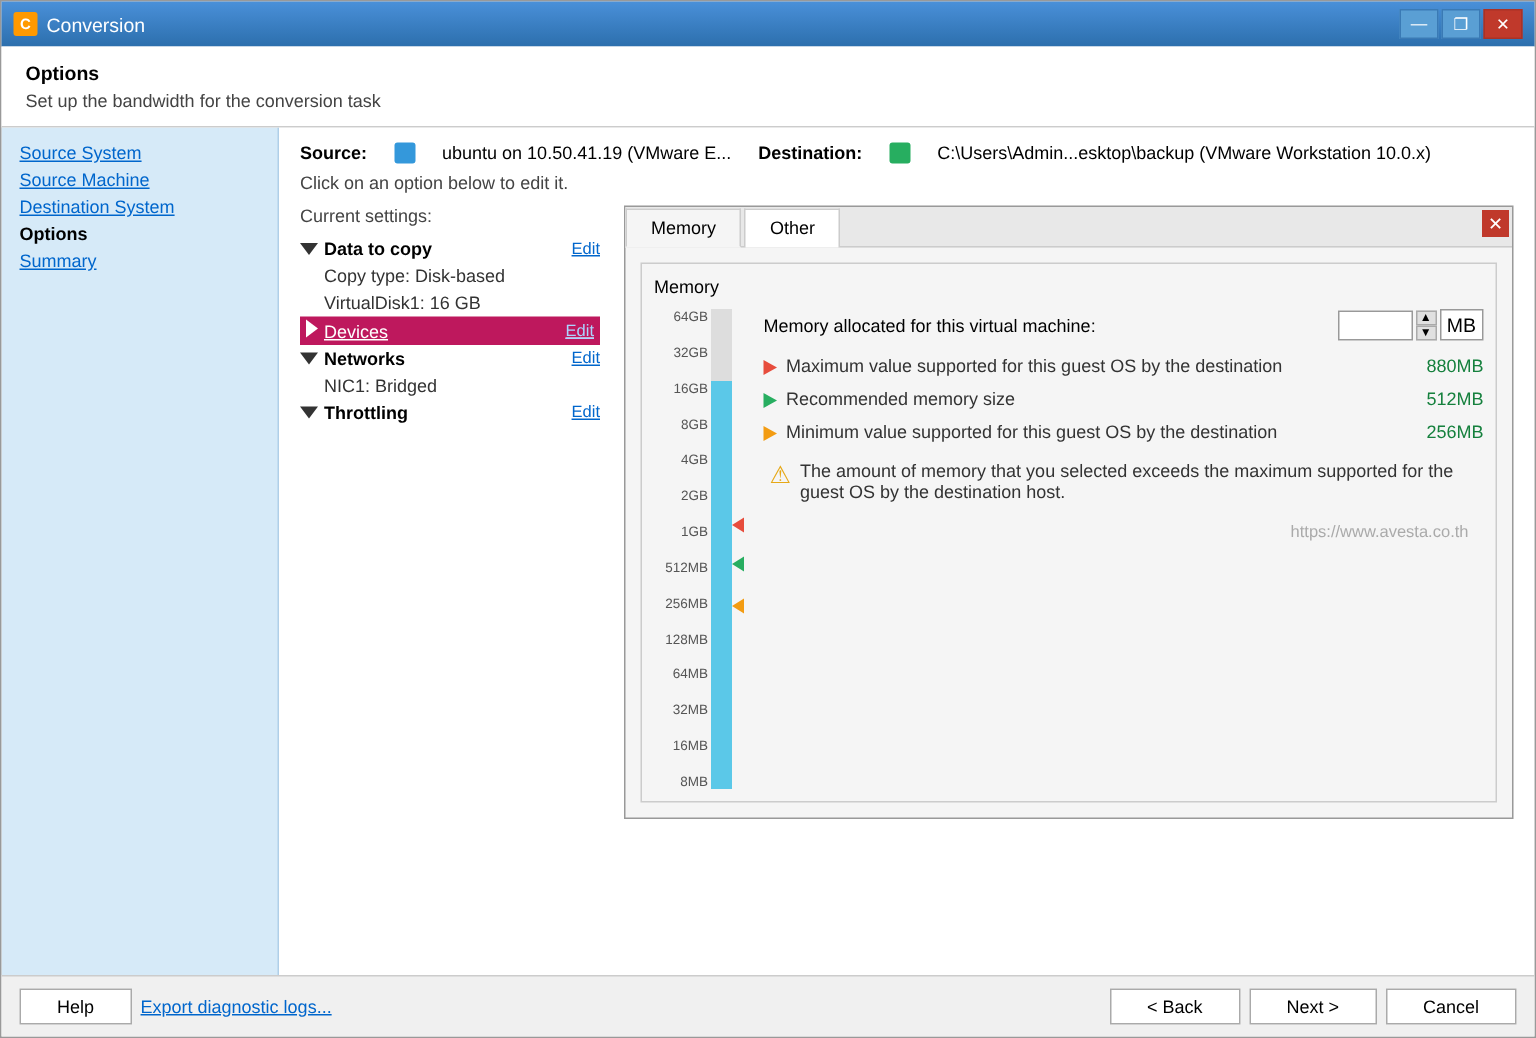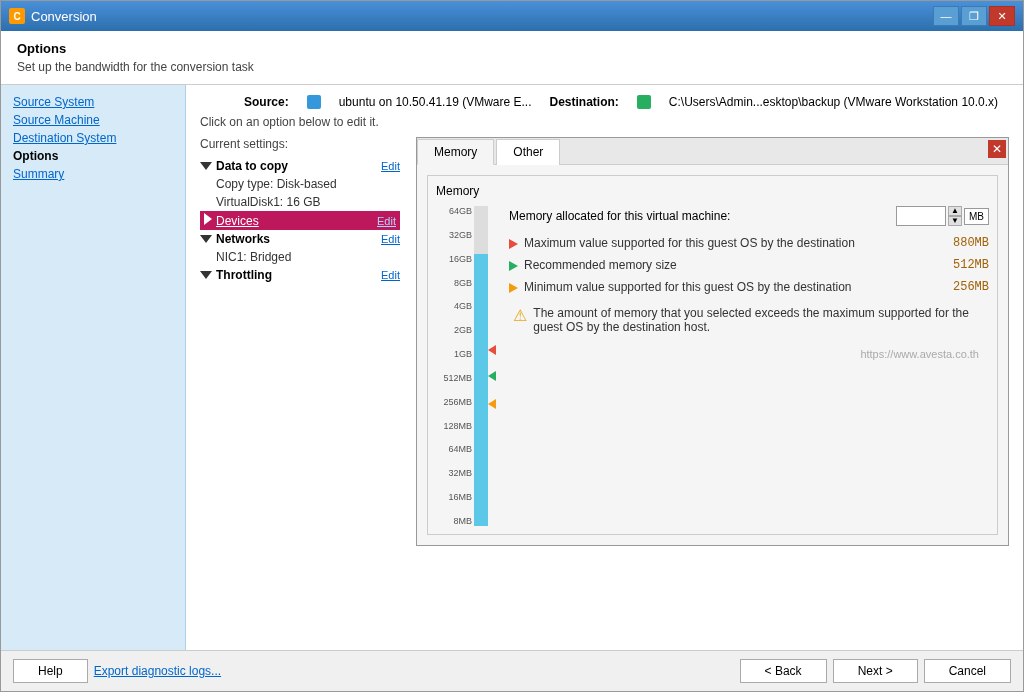--- a/index.html
+++ b/index.html
@@ -18,21 +18,21 @@
     .top-title { font-weight: bold; font-size: 13px; margin-bottom: 4px; }
     .top-subtitle { color: #444; font-size: 12px; }
 
     .main-area { display: flex; flex: 1; overflow: hidden; }
 
     .sidebar { width: 185px; background: #d6eaf8; border-right: 1px solid #b0cfe8; padding: 10px 12px; }
     .sidebar-item { color: #0066cc; text-decoration: underline; cursor: pointer; margin-bottom: 4px; font-size: 12px; }
     .sidebar-item.active { color: black; text-decoration: none; font-weight: bold; }
 
     .content { flex: 1; padding: 10px 14px; background: white; overflow: hidden; }
-    .source-bar { display: flex; align-items: center; gap: 18px; margin-bottom: 6px; font-size: 12px; flex-wrap: wrap; margin-left: 44px; }
+    .source-bar { display: flex; align-items: center; gap: 18px; margin-bottom: 6px; font-size: 12px; flex-wrap: wrap; }
     .source-label { font-weight: bold; }
     .source-icon { width: 14px; height: 14px; background: #3498db; display: inline-block; border-radius: 2px; }
     .dest-icon { width: 14px; height: 14px; background: #27ae60; display: inline-block; border-radius: 2px; }
     .click-hint { font-size: 12px; color: #444; margin-bottom: 8px; }
 
     .settings-panel { display: flex; gap: 16px; }
 
     .current-settings { width: 200px; flex-shrink: 0; }
     .current-settings-title { font-size: 12px; margin-bottom: 6px; color: #444; }
 
@@ -54,25 +54,25 @@
     .dialog-tab.active { background: #f5f5f5; border-bottom: 1px solid #f5f5f5; z-index: 1; }
 
     .dialog-content { padding: 10px; flex: 1; }
     .memory-group { border: 1px solid #ccc; padding: 8px; }
 
     .mem-alloc-row { display: flex; align-items: center; gap: 6px; margin-bottom: 10px; }
     .mem-alloc-input { display: flex; align-items: center; gap: 2px; }
     .mem-alloc-input input { width: 50px; border: 1px solid #999; padding: 2px 4px; font-size: 12px; text-align: right; }
     .spinner { display: flex; flex-direction: column; }
     .spinner-btn { width: 14px; height: 10px; background: #e0e0e0; border: 1px solid #aaa; font-size: 8px; cursor: pointer; display: flex; align-items: center; justify-content: center; line-height: 1; }
-    .mem-unit { border: 1px solid #999; background: white; padding: 2px 4px; font-size: 10px; }
+    .mem-unit { border: 1px solid #999; background: white; padding: 2px 4px; font-size: 13px; }
 
     .mem-info-row { display: flex; align-items: flex-start; gap: 6px; margin-bottom: 8px; }
     .mem-info-text { flex: 1; font-size: 12px; color: #333; }
-    .mem-info-value { font-size: 12px; font-weight: normal; color: #a16207; min-width: 40px; text-align: right; font-family: Liberation Mono, monospace; }
+    .mem-info-value { font-size: 12px; font-weight: normal; color: #15803d; min-width: 40px; text-align: right; }
 
     .warning-row { display: flex; align-items: flex-start; gap: 6px; margin-top: 4px; padding: 4px; }
     .warning-icon { color: #e6a817; font-size: 16px; flex-shrink: 0; }
     .warning-text { font-size: 12px; color: #333; }
 
     .watermark { text-align: right; color: #aaa; font-size: 11px; margin-top: 10px; padding-right: 10px; }
 
     
     .bottom-bar { background: #f0f0f0; border-top: 1px solid #ccc; padding: 8px 12px; display: flex; align-items: center; justify-content: space-between; }
     .bottom-left { display: flex; gap: 6px; }

